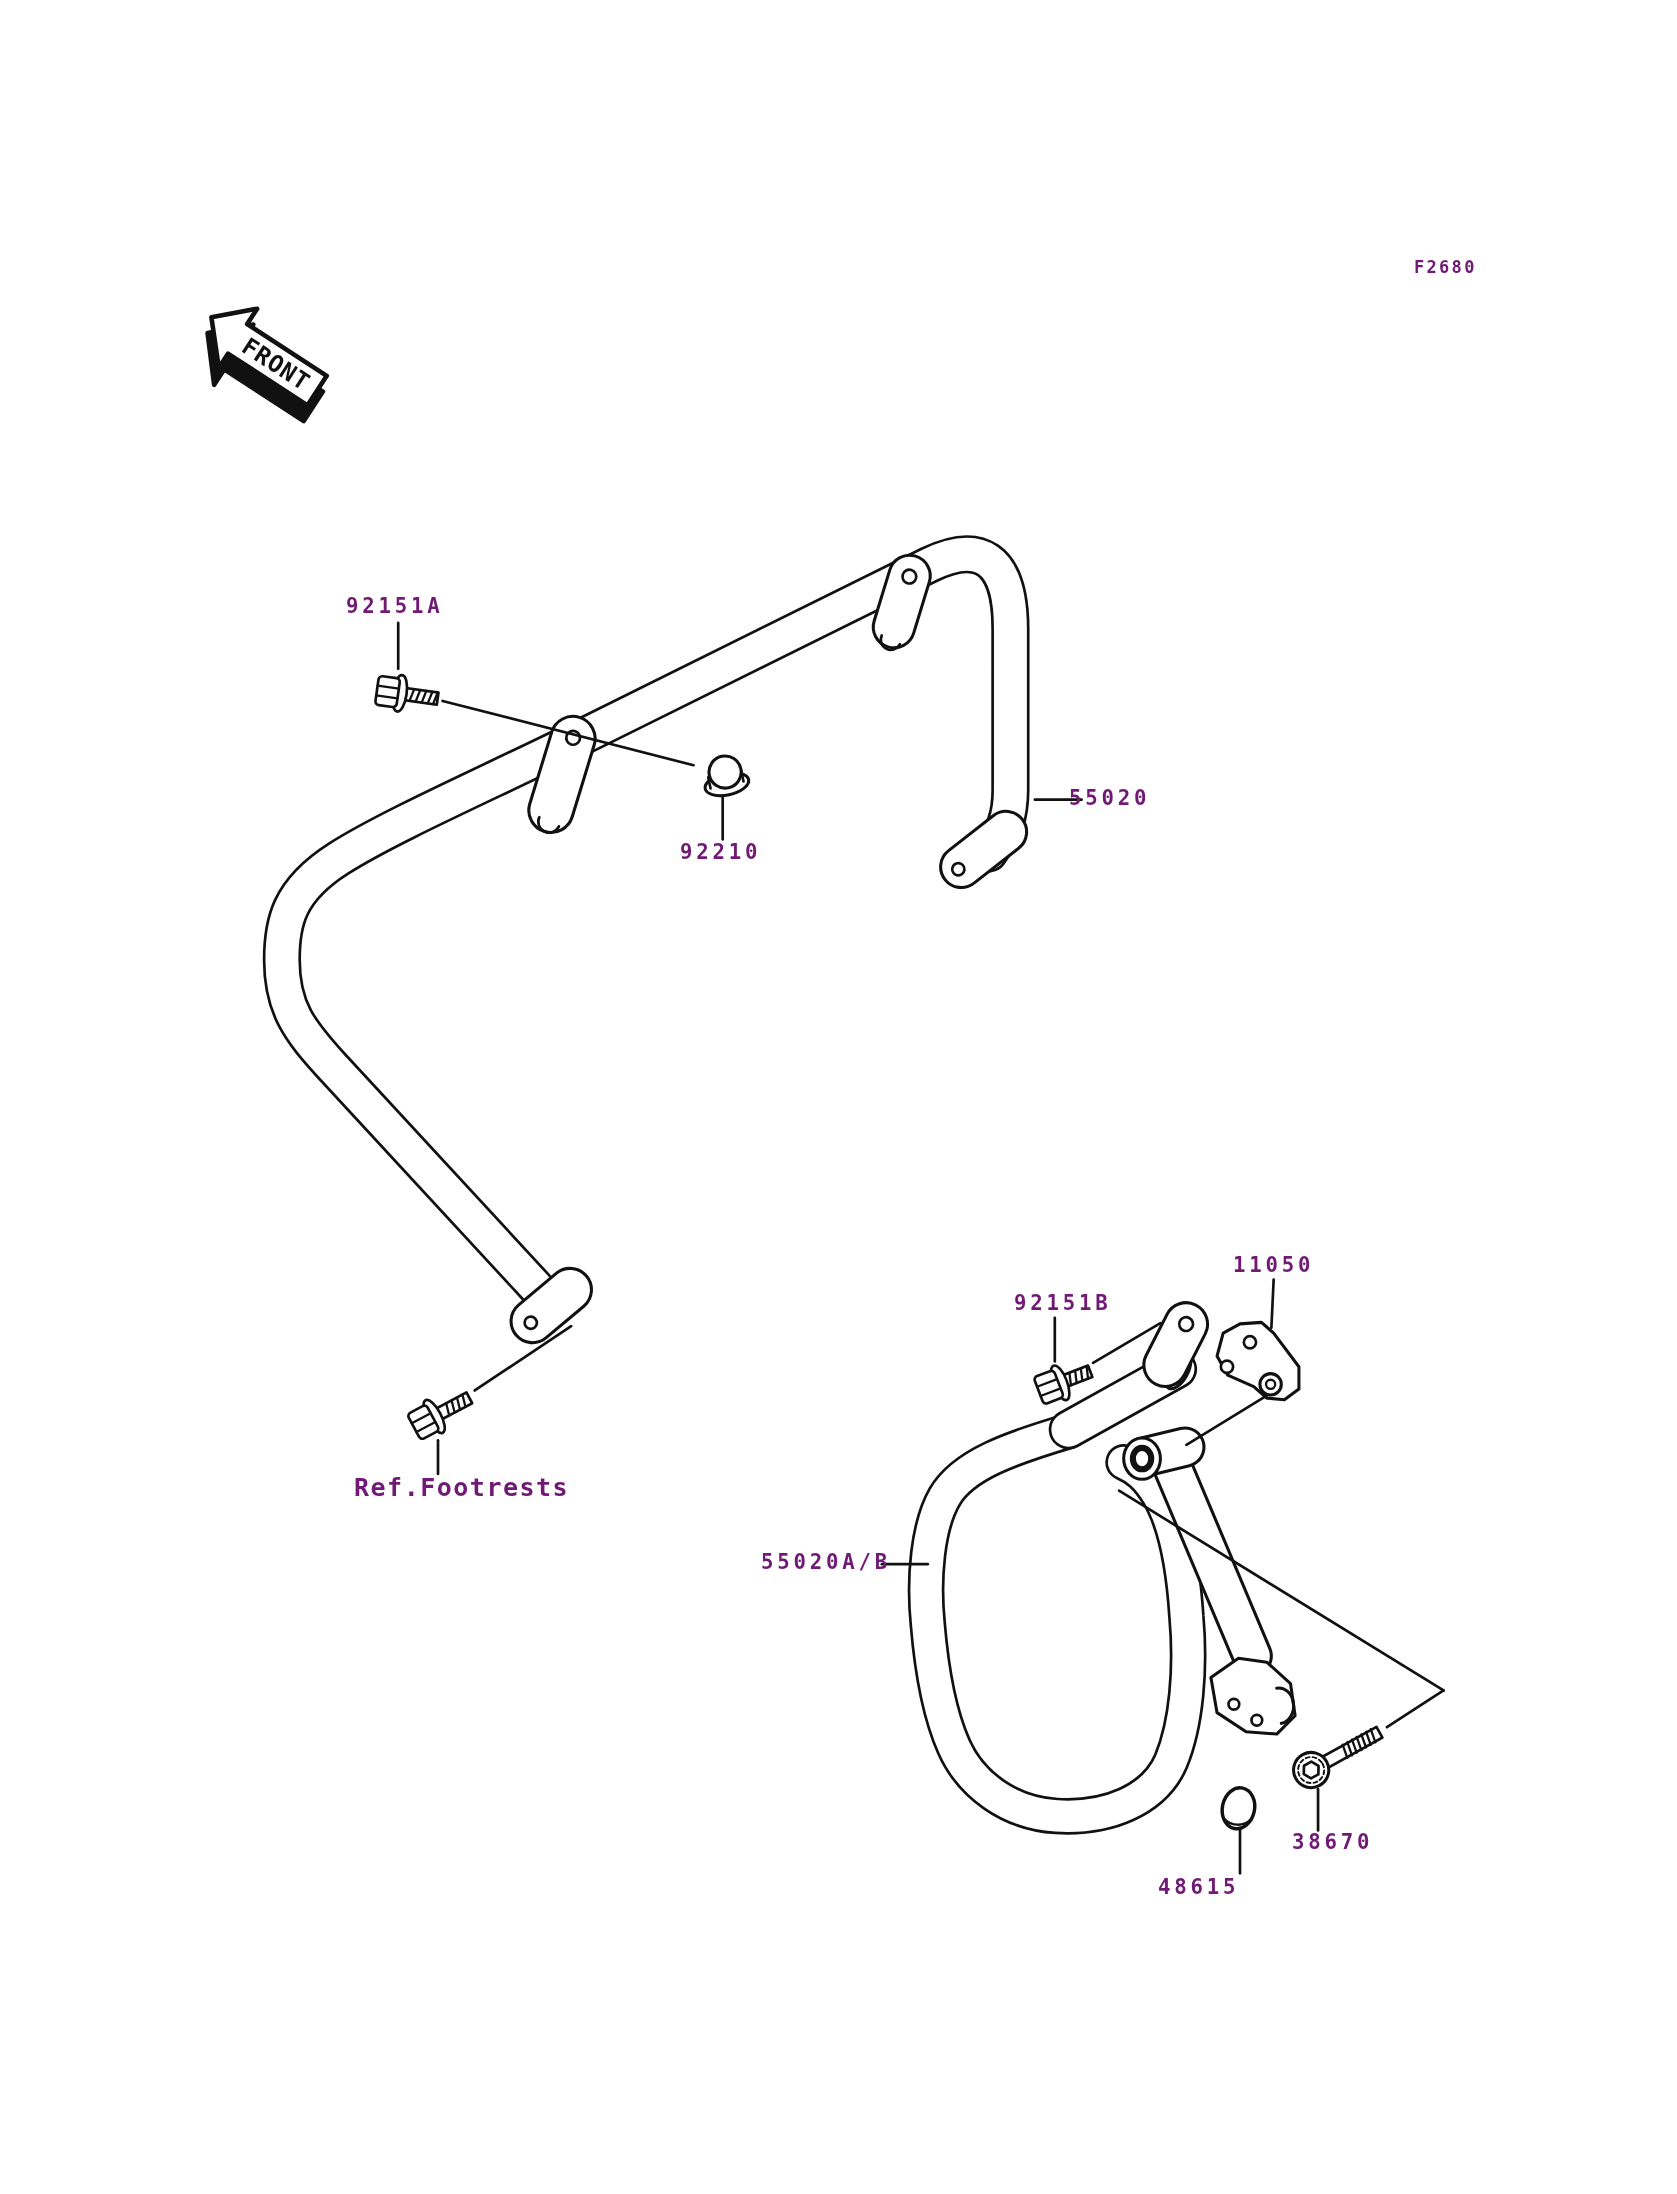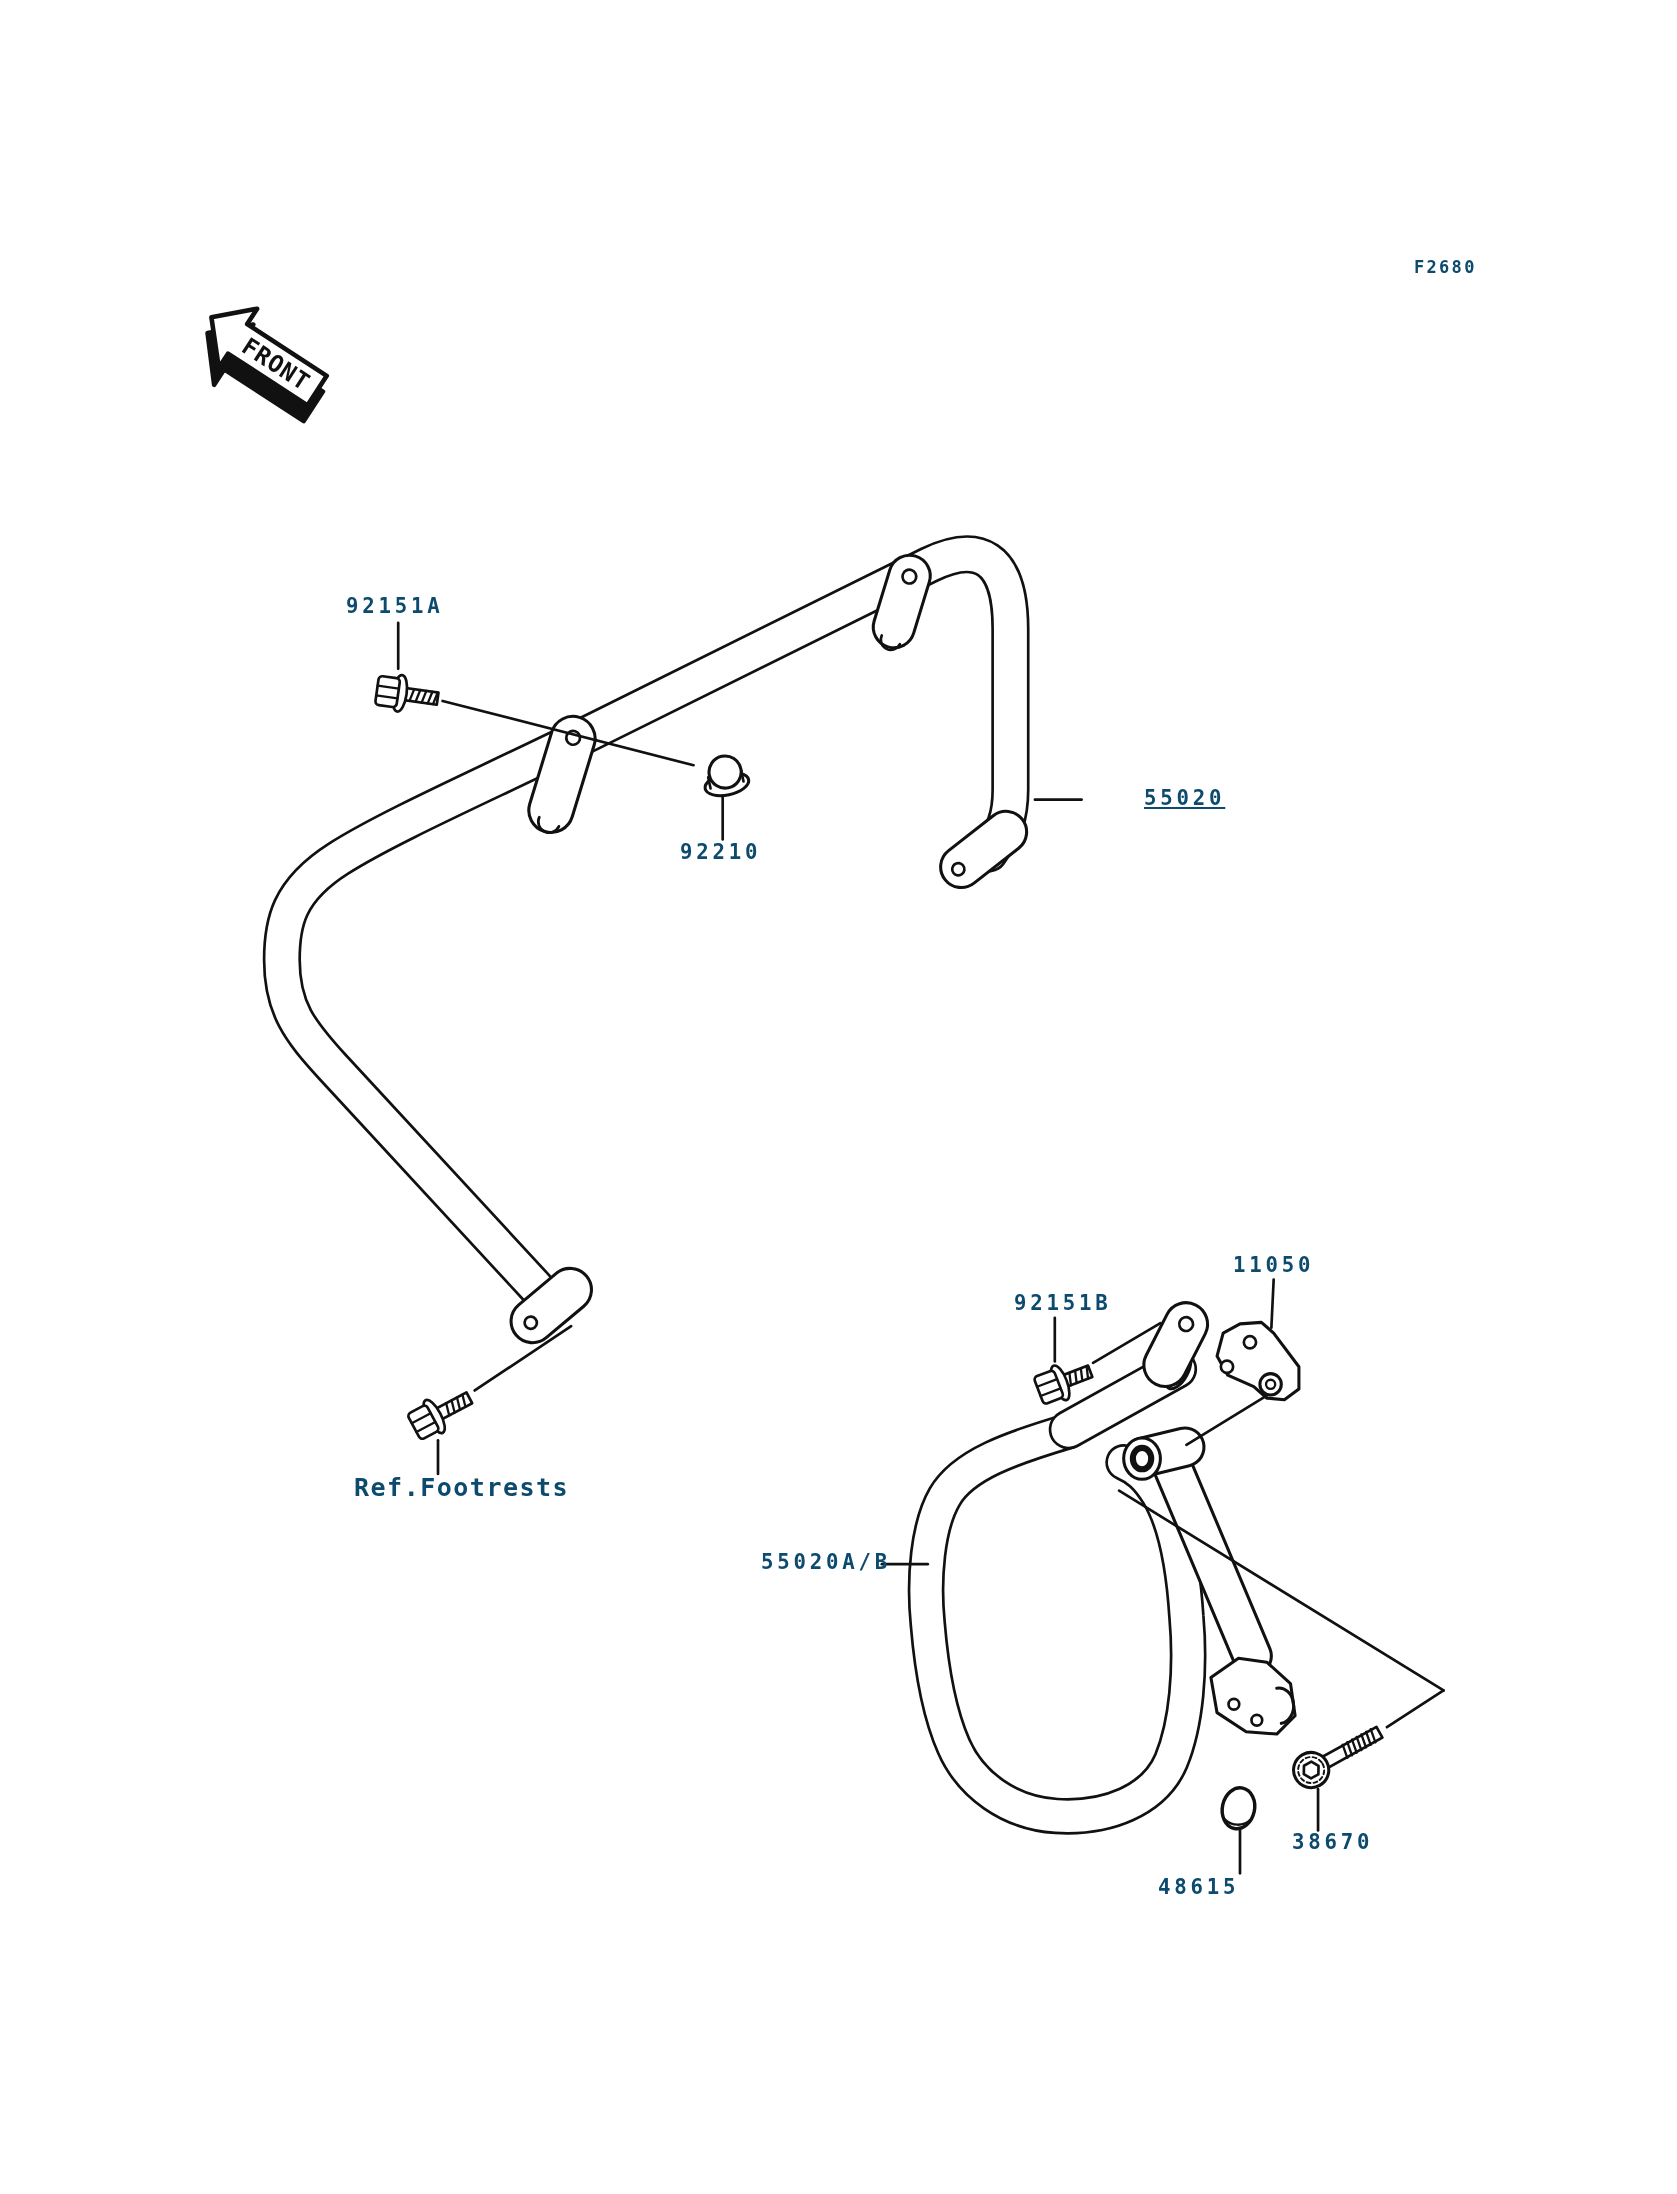--- a/index.html
+++ b/index.html
@@ -5,21 +5,21 @@
   html,body{margin:0;padding:0;background:#fff;}
   body{width:1678px;height:2194px;position:relative;font-family:"DejaVu Sans Mono",monospace;}
   #stage{position:absolute;left:0;top:0;width:1678px;height:2194px;}
   svg{position:absolute;left:0;top:0;}
   .part-label{
     position:absolute;
     font-family:"DejaVu Sans Mono",monospace;
     font-weight:bold;
     font-size:20.7px;
     letter-spacing:3.8px;
-    color:#0c4a6e;
+    color:#701a75;
     white-space:nowrap;
     line-height:1;
   }
   .small-label{font-size:25px;letter-spacing:1.5px;}
   .fig-code{font-size:17px;letter-spacing:2.3px;}
 </style>
 </head>
 <body>
 
 <div id="stage">
@@ -159,21 +159,21 @@
       <path d="M 1722 2338 L 1722 2392"></path>
       <path d="M 1620 2392 L 1620 2448"></path>
       <path d="M 1152 2044 L 1212 2044"></path>
     </g>
   </g>
 </svg>
 
   <div class="part-label fig-code" style="left:1414px;top:259px;">F2680</div>
   <div class="part-label" style="left:346px;top:596px;">92151A</div>
   <div class="part-label" style="left:680px;top:842px;">92210</div>
-  <div class="part-label" style="left:1144px;top:788px;text-decoration:underline;">55020</div>
+  <div class="part-label" style="left:1069px;top:788px;">55020</div>
   <div class="part-label small-label" style="left:354px;top:1475px;">Ref.Footrests</div>
   <div class="part-label" style="left:1003px;top:1293px;margin-left:11px;">92151B</div>
   <div class="part-label" style="left:1233px;top:1255px;">11050</div>
   <div class="part-label" style="left:761px;top:1552px;">55020A/B</div>
   <div class="part-label" style="left:1292px;top:1832px;">38670</div>
   <div class="part-label" style="left:1158px;top:1877px;">48615</div>
 </div>
 
 
 </body></html>

